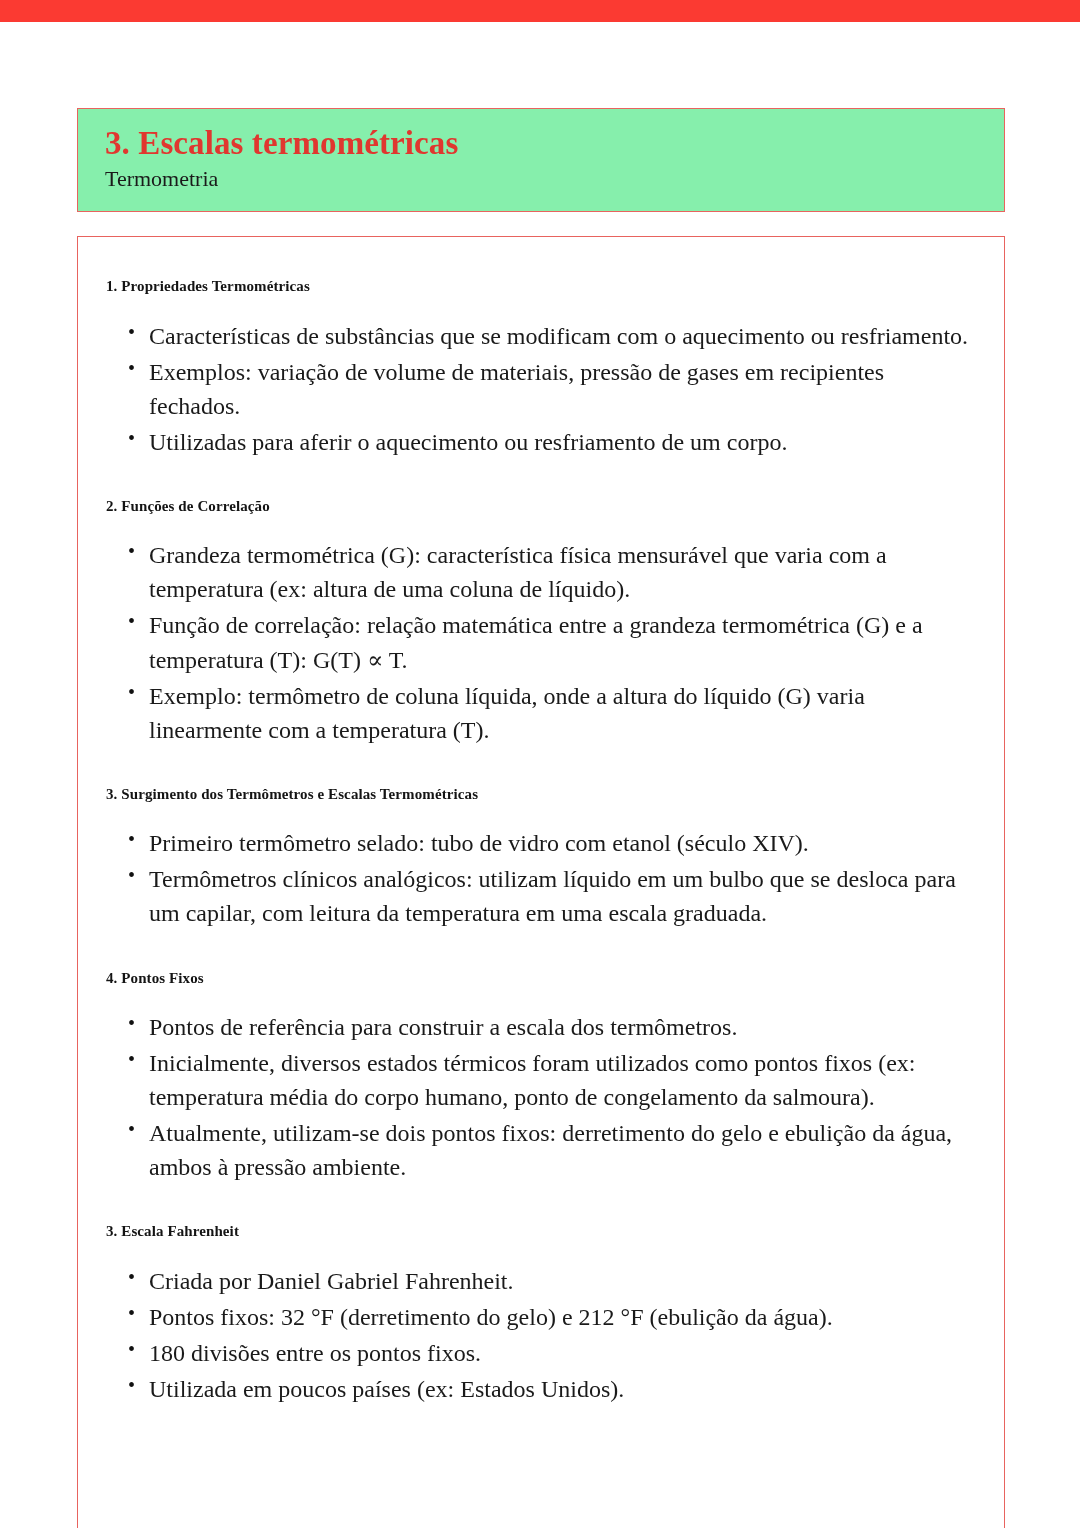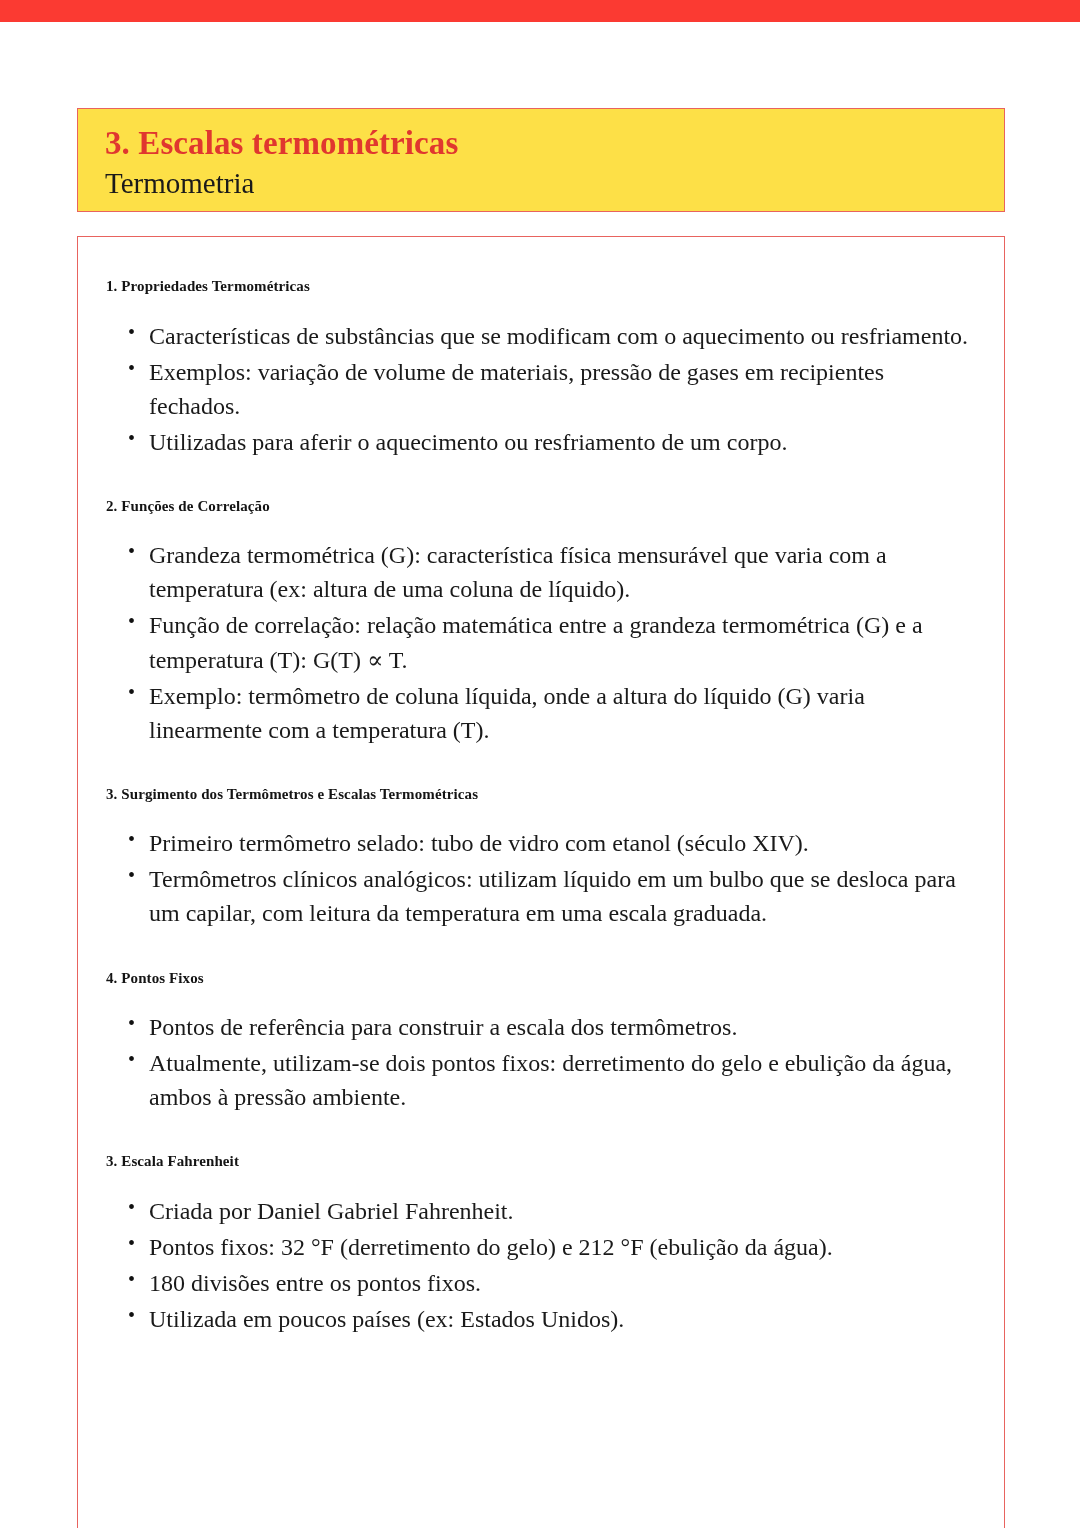--- a/index.html
+++ b/index.html
@@ -28,37 +28,37 @@
   }
 
   
   .header-card {
     position: absolute;
     left: 77px;
     top: 108px;
     width: 928px;
     height: 104px;
     border: 1.6px solid #e8635e;
-    background: #fde047;
+    background: #86efac;
     box-sizing: border-box;
   }
   .header-inner {
     padding: 16px 0 0 27px;
   }
   .doc-title {
     font-size: 33px;
     font-weight: bold;
     color: #e0372f;
     line-height: 1.12;
     letter-spacing: 0.1px;
     margin: 0;
     white-space: nowrap;
   }
   .doc-subtitle {
-    font-size: 29px;
+    font-size: 22px;
     font-weight: normal;
     color: #1a1a1a;
     line-height: 1.2;
     margin: 4px 0 0 0;
     white-space: nowrap;
   }
 
   
   .content-card {
     position: absolute;
@@ -155,20 +155,21 @@
         <ul class="bullets">
           <li>Primeiro termômetro selado: tubo de vidro com etanol (século XIV).</li>
           <li>Termômetros clínicos analógicos: utilizam líquido em um bulbo que se desloca para um capilar, com leitura da temperatura em uma escala graduada.</li>
         </ul>
         <div class="section-spacer"></div>
       </div>
       <div class="section">
         <div class="section-heading">4. Pontos Fixos</div>
         <ul class="bullets">
           <li>Pontos de referência para construir a escala dos termômetros.</li>
+          <li>Inicialmente, diversos estados térmicos foram utilizados como pontos fixos (ex: temperatura média do corpo humano, ponto de congelamento da salmoura).</li>
           <li>Atualmente, utilizam-se dois pontos fixos: derretimento do gelo e ebulição da água, ambos à pressão ambiente.</li>
         </ul>
         <div class="section-spacer"></div>
       </div>
       <div class="section">
         <div class="section-heading">3. Escala Fahrenheit</div>
         <ul class="bullets">
           <li>Criada por Daniel Gabriel Fahrenheit.</li>
           <li>Pontos fixos: 32 °F (derretimento do gelo) e 212 °F (ebulição da água).</li>
           <li>180 divisões entre os pontos fixos.</li>

